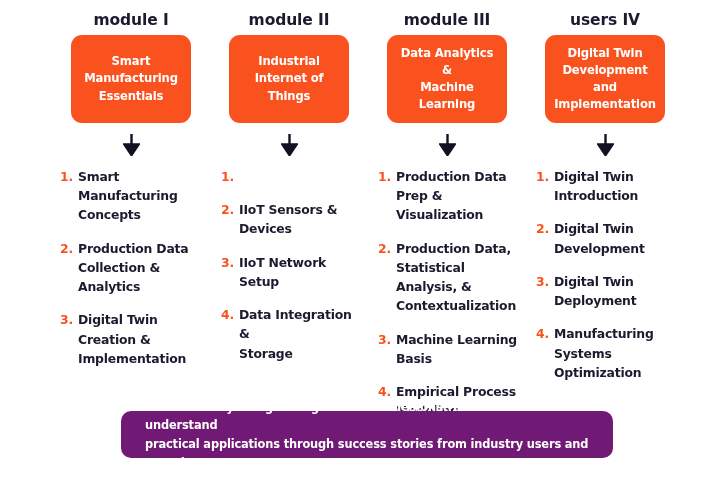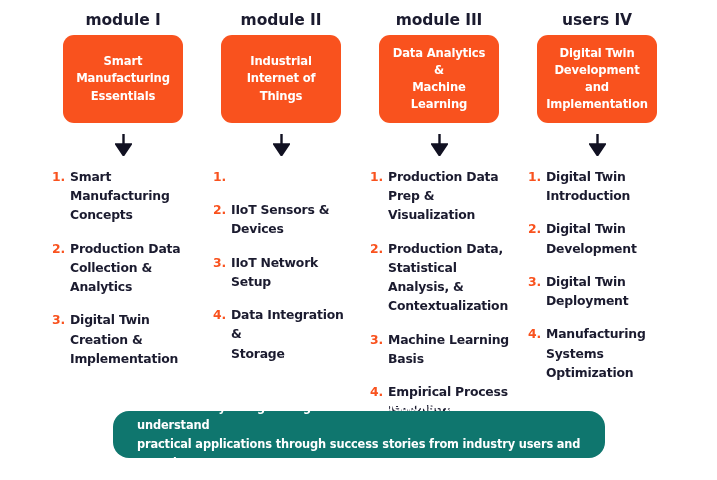--- a/index.html
+++ b/index.html
@@ -10,21 +10,21 @@
   body {
     width: 717px;
     height: 480px;
     position: relative;
     font-family: "DejaVu Sans", sans-serif;
     overflow: hidden;
   }
 
   .canvas {
     position: absolute;
-    left: 0; top: 0;
+    left: 8px; top: 0;
     width: 597px;
     height: 480px;
     padding-left: 48px;
   }
 
   
   .columns {
     position: absolute;
     left: 0;
     top: 0;
@@ -122,22 +122,22 @@
     white-space: pre-line;
   }
 
   
   .banner {
     position: absolute;
     left: 113px;
     top: 411px;
     width: 492px;
     height: 47px;
-    background: #0f766e;
-    border-radius: 16px;
+    background: #701a75;
+    border-radius: 10px;
     display: flex;
     align-items: center;
     box-sizing: border-box;
     padding: 0 24px;
   }
   .banner-text {
     color: #ffffff;
     font-size: 11.4px;
     font-weight: bold;
     line-height: 1.62;

